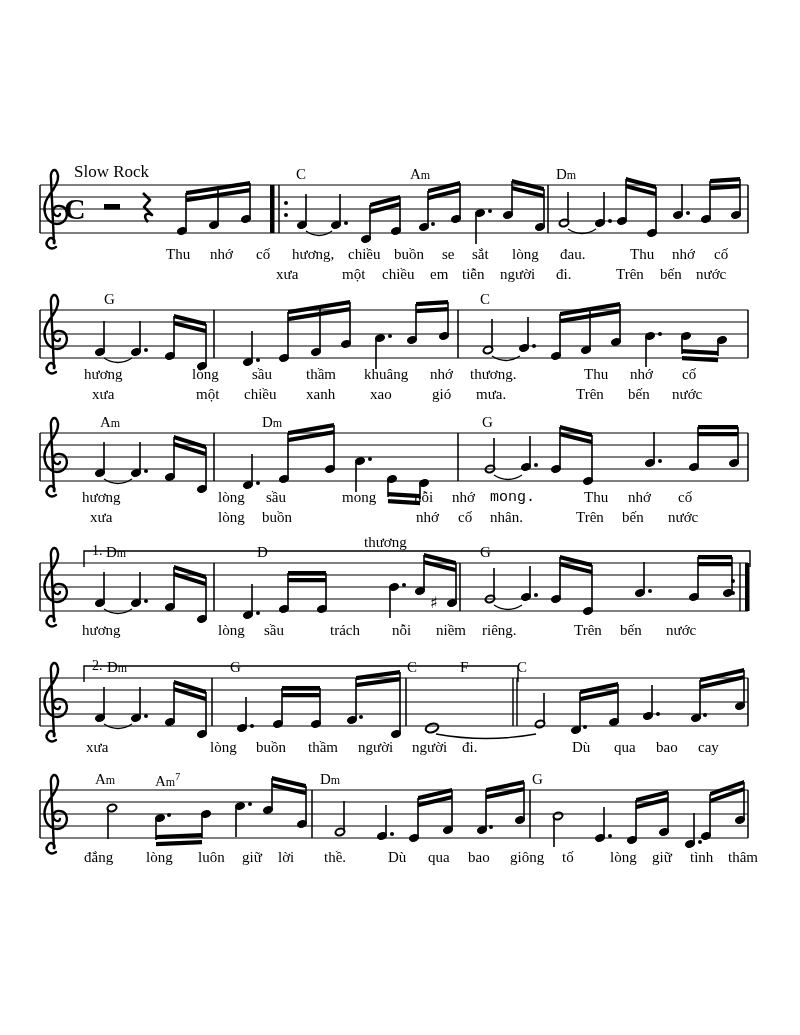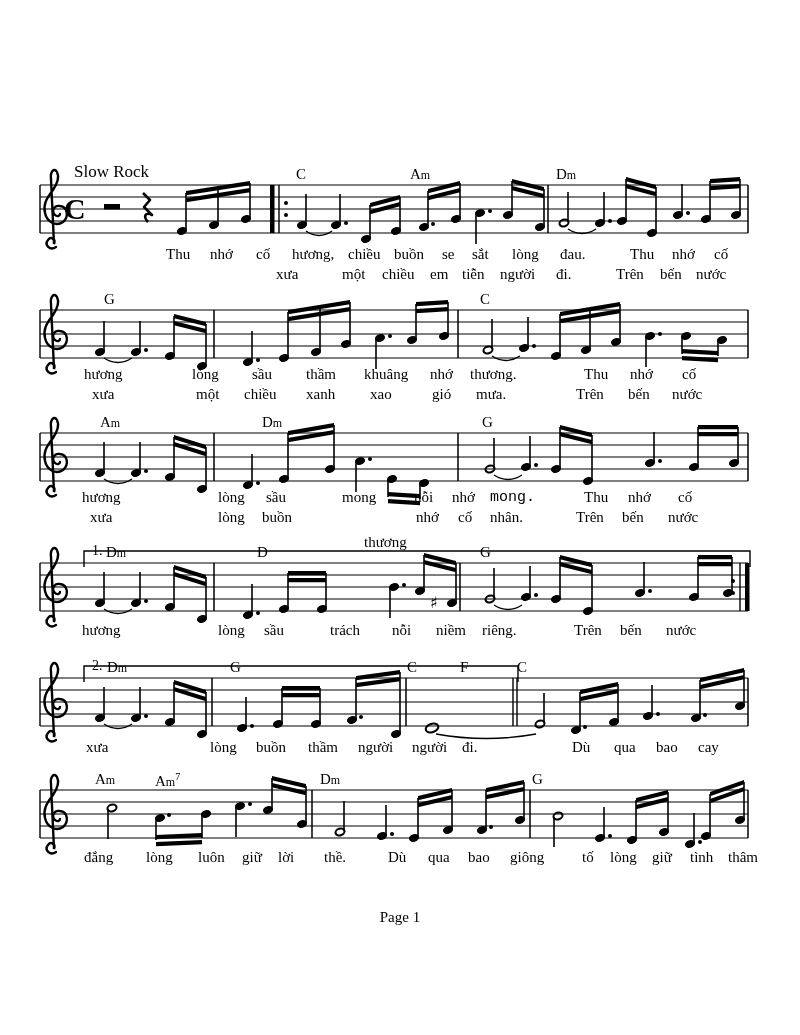--- a/index.html
+++ b/index.html
@@ -553,20 +553,19 @@
       <span class="lyric" style="left: 84px; top: 849px;">đắng</span>
       <span class="lyric" style="left: 146px; top: 849px;">lòng</span>
       <span class="lyric" style="left: 198px; top: 849px;">luôn</span>
       <span class="lyric" style="left: 242px; top: 849px;">giữ</span>
       <span class="lyric" style="left: 278px; top: 849px;">lời</span>
       <span class="lyric" style="left: 324px; top: 849px;">thề.</span>
       <span class="lyric" style="left: 388px; top: 849px;">Dù</span>
       <span class="lyric" style="left: 428px; top: 849px;">qua</span>
       <span class="lyric" style="left: 468px; top: 849px;">bao</span>
       <span class="lyric" style="left: 510px; top: 849px;">giông</span>
-      <span class="lyric" style="left: 562px; top: 849px; margin-left: 20px;">tố</span>
+      <span class="lyric" style="left: 562px; top: 849px;">tố</span>
       <span class="lyric" style="left: 610px; top: 849px;">lòng</span>
       <span class="lyric" style="left: 652px; top: 849px;">giữ</span>
       <span class="lyric" style="left: 690px; top: 849px;">tình</span>
       <span class="lyric" style="left: 728px; top: 849px;">thâm</span>
     </div>
-  <div id="footer-page">Page 1</div>
 </div>
 
 </body></html>

